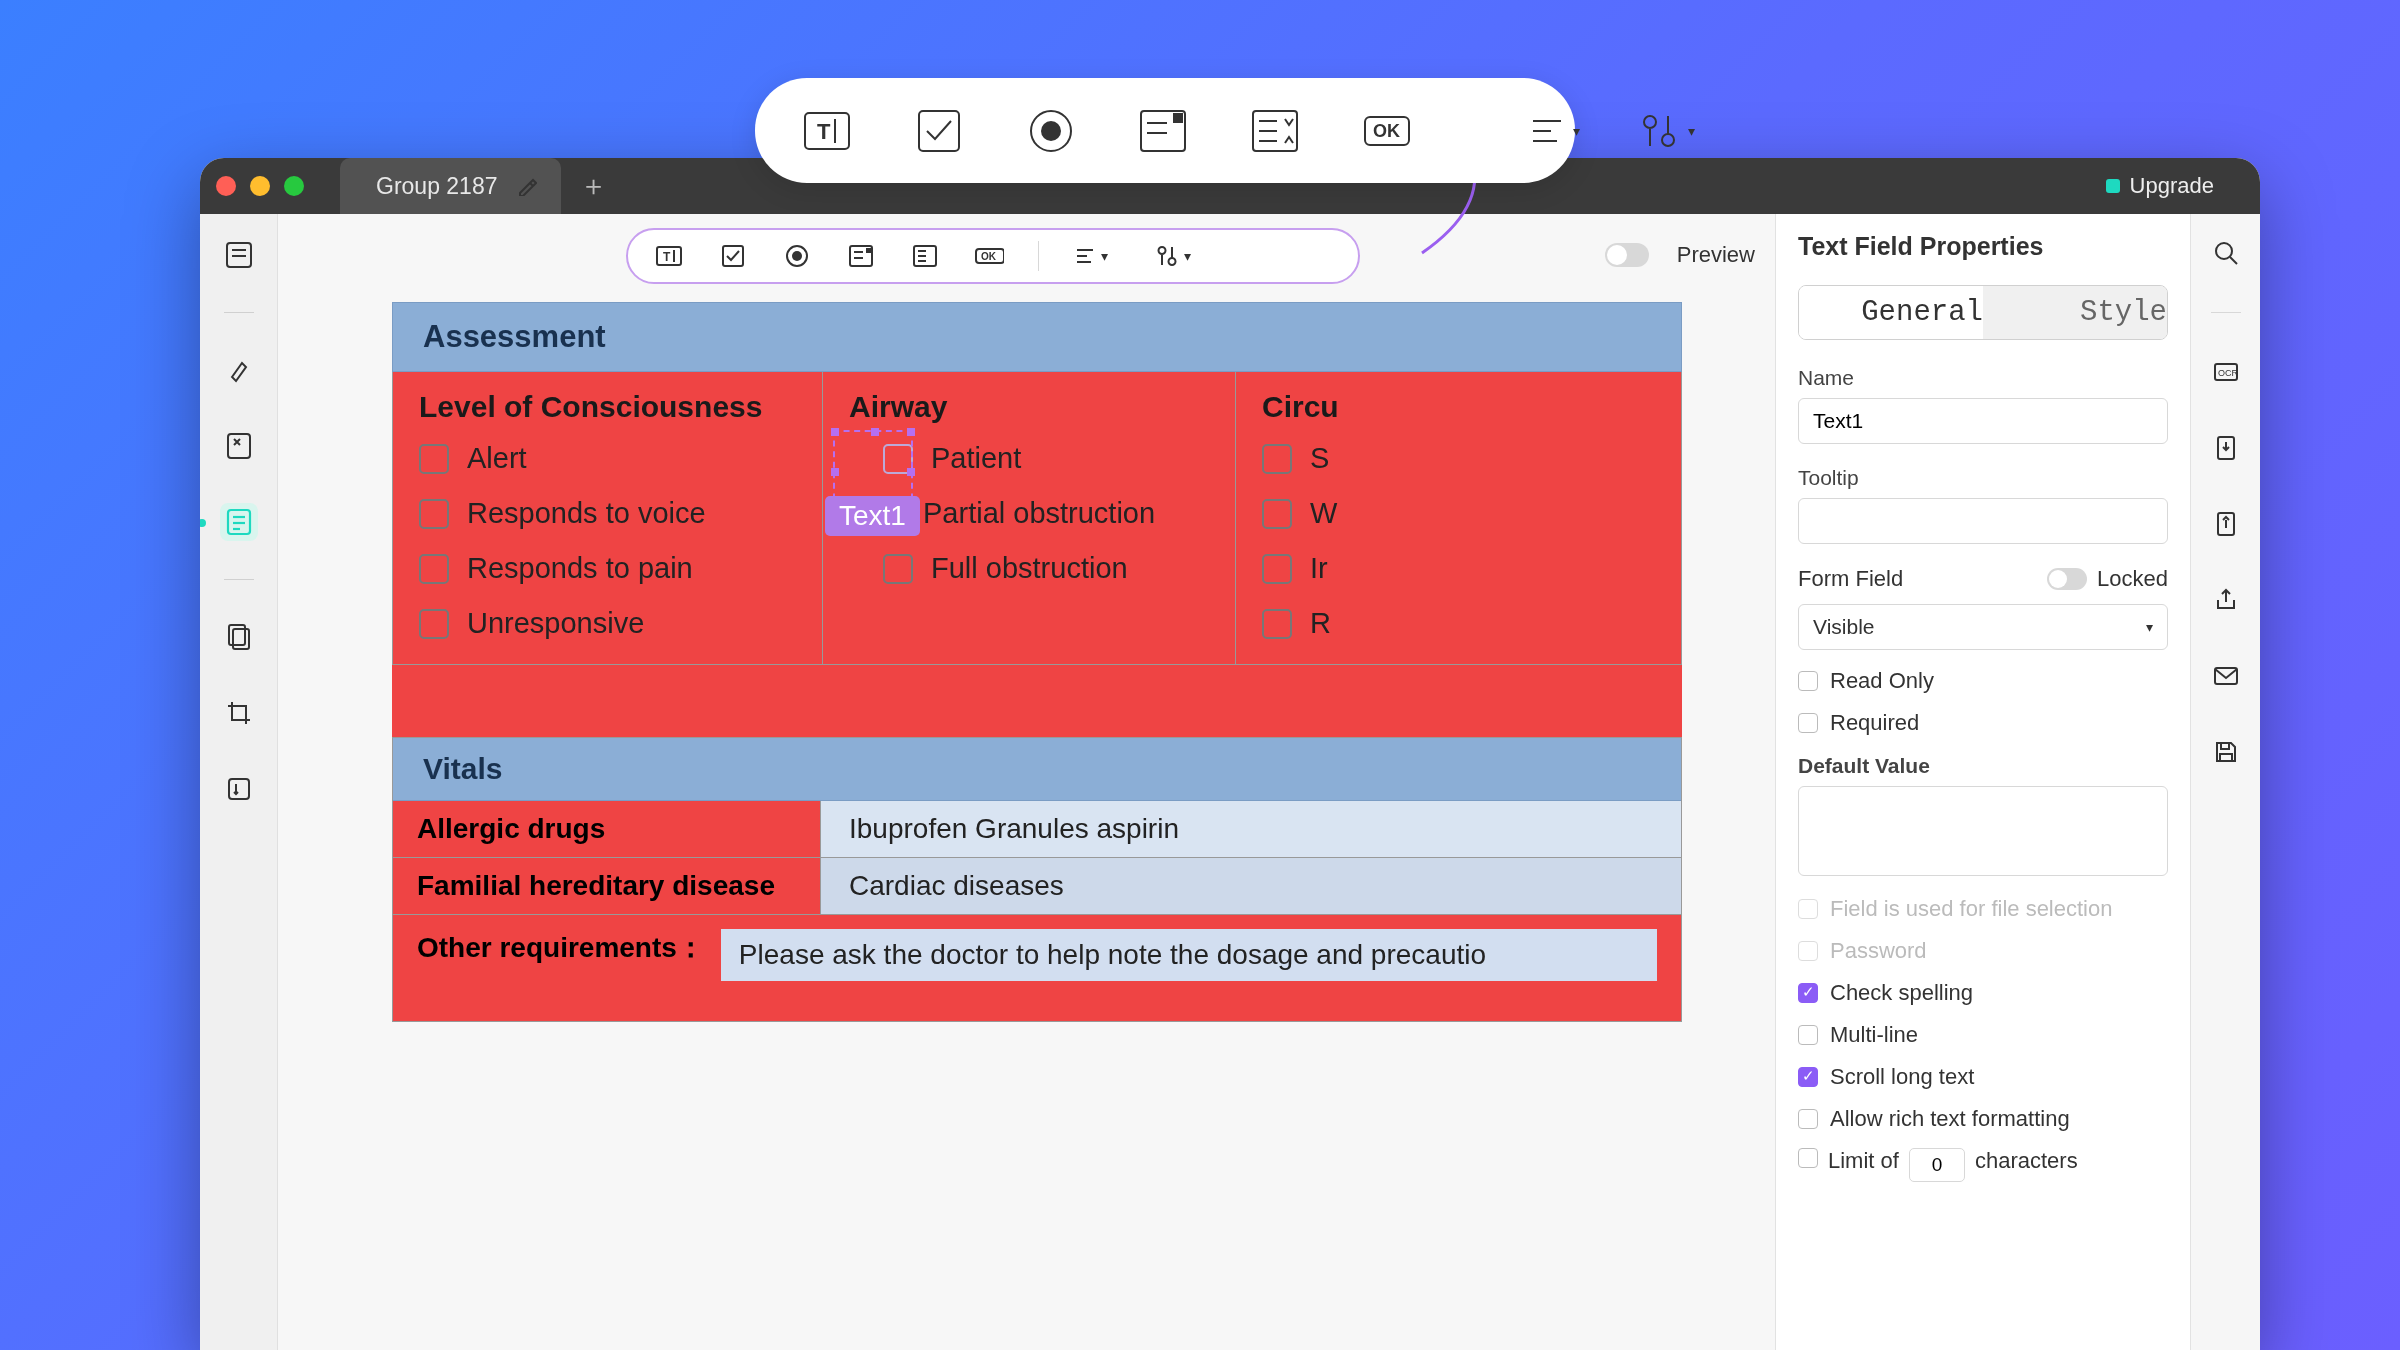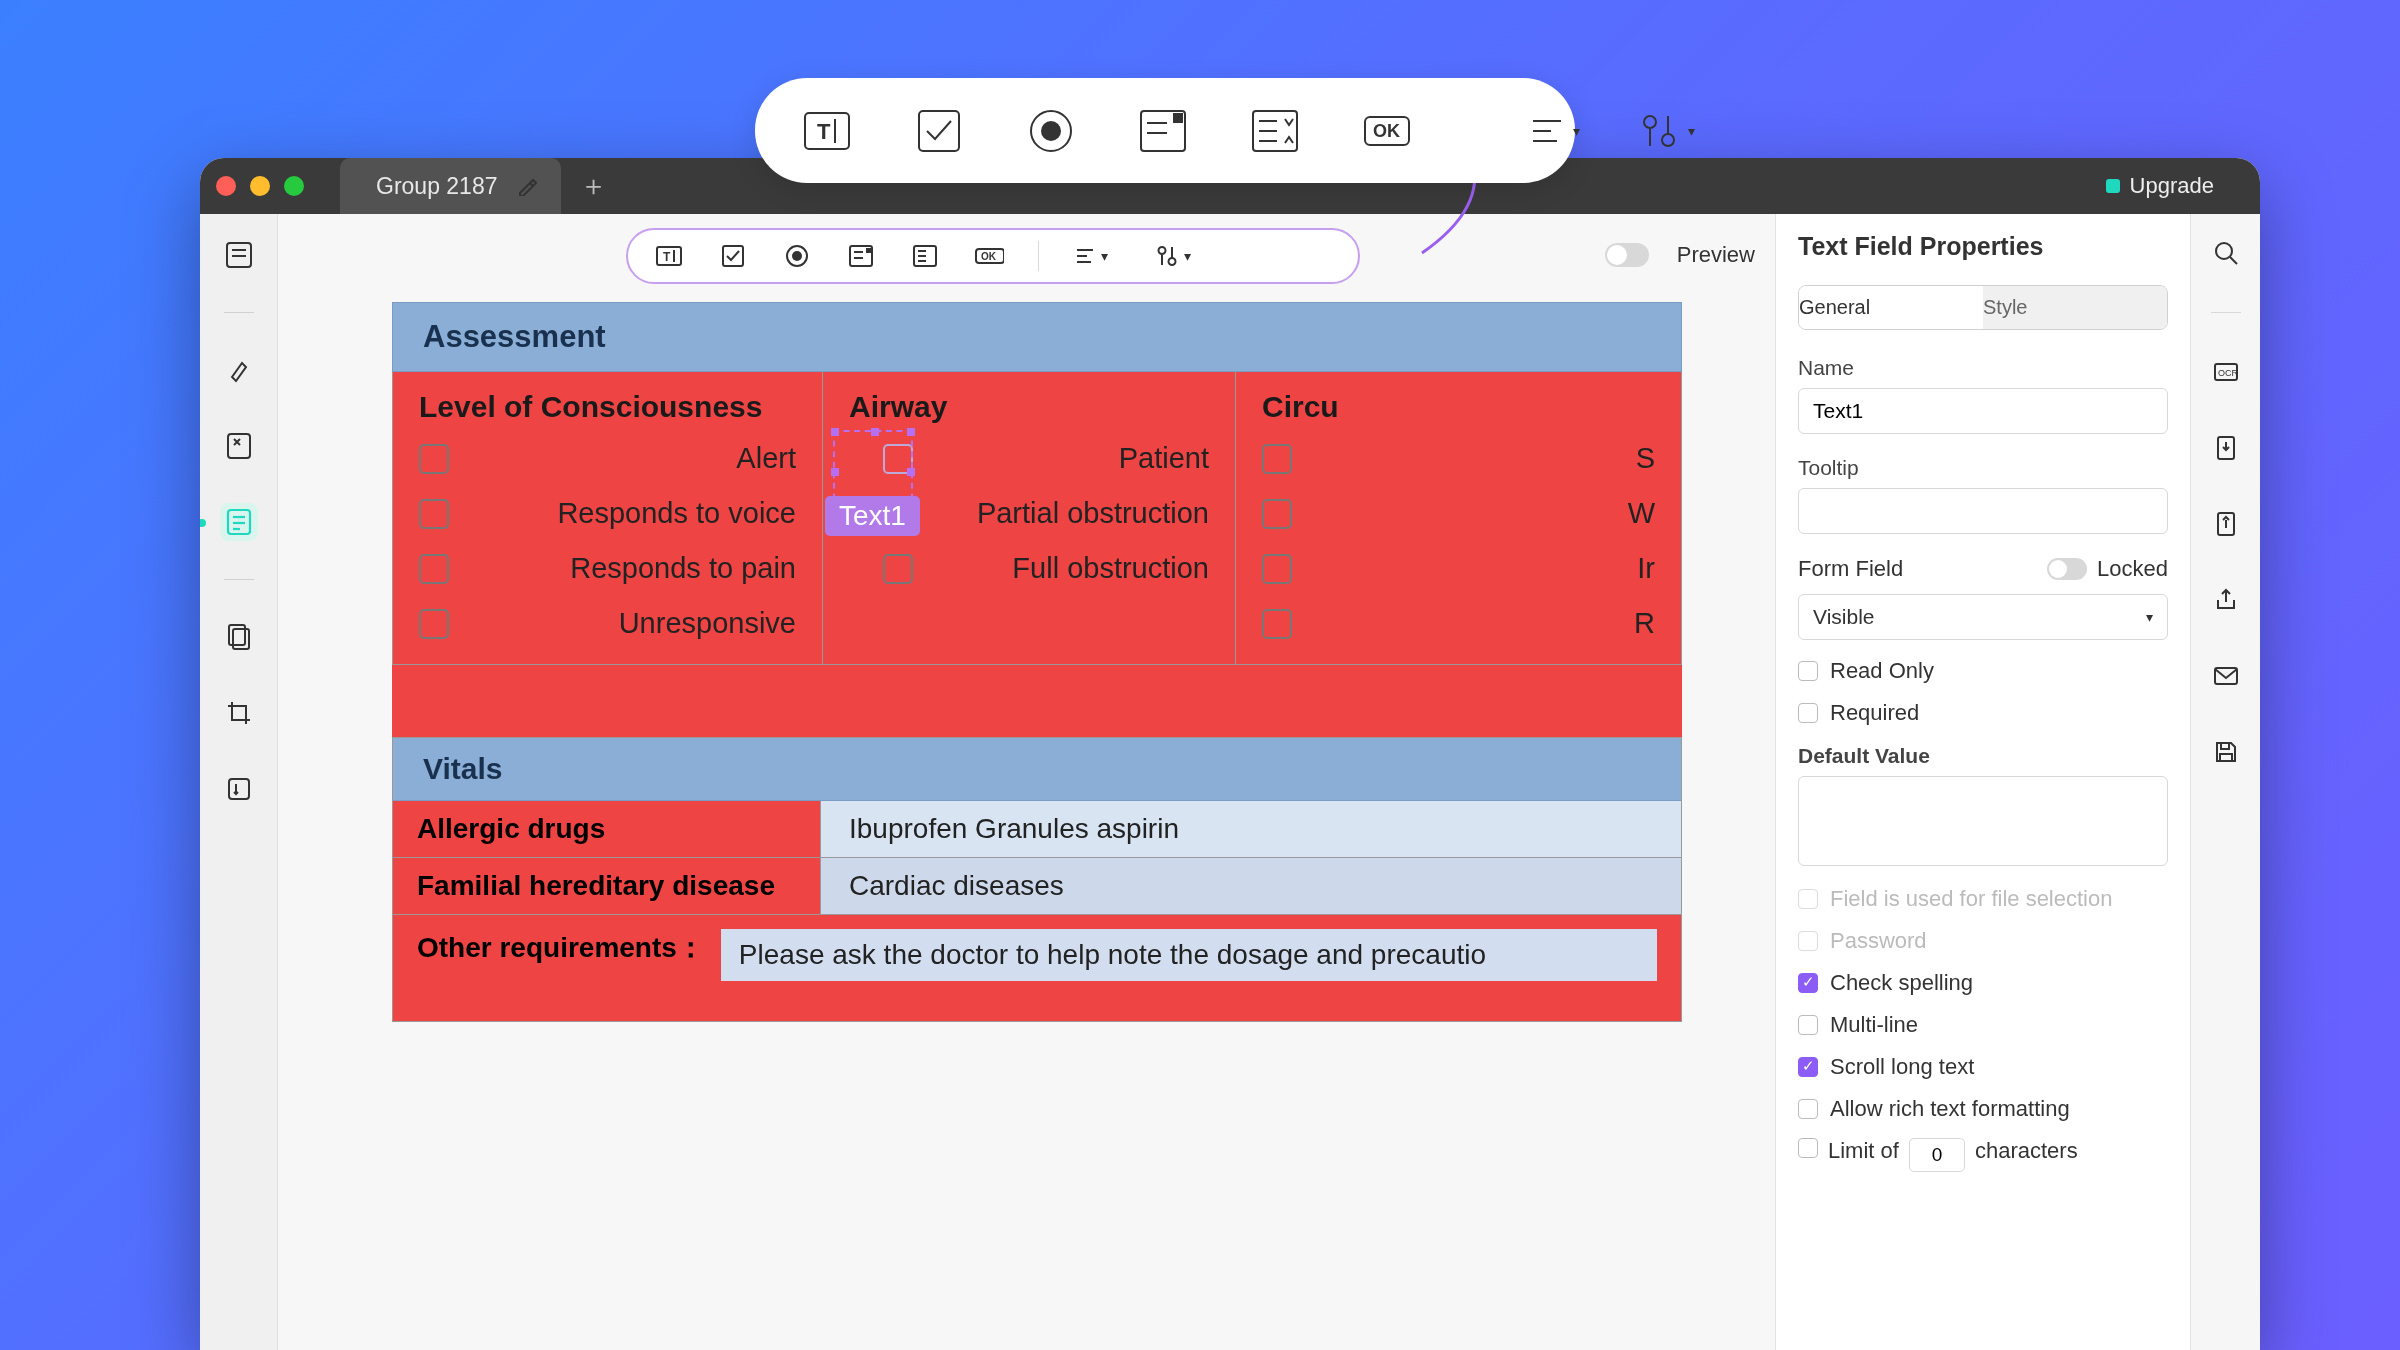--- a/index.html
+++ b/index.html
@@ -163,21 +163,21 @@
 .a-col {
   border-right:1px solid #999;
   padding: 18px 26px 24px;
 }
 .a-col:last-child { border-right:none; }
 .a-col-1 { width:430px; }
 .a-col-2 { width:413px; position:relative; }
 .a-col-3 { width:282px; }
 .a-col-4 { flex:1; min-width:0; }
 .col-title { font-weight:700; font-size:30px; margin-bottom:18px; color:#1a1a1a; }
-.check-row { display:flex; align-items:center; gap:18px; margin-bottom:22px;justify-content:space-between; }
+.check-row { display:flex; align-items:center; gap:18px; margin-bottom:22px; }
 .check-row:last-child { margin-bottom:0; }
 .chk {
   width:30px; height:30px; border:2.5px solid #777; border-radius:5px; flex-shrink:0;
 }
 .check-label { font-size:29px; color:#222; white-space:nowrap; }
 
 
 .field-select {
   position:absolute;
   top: 58px; left:10px;
@@ -226,21 +226,21 @@
   padding: 18px 22px;
   font-size:22px;
   color:#333;
   overflow:hidden;
 }
 .props-title { font-weight:600; font-size:25px; margin-bottom:24px; }
 .tab-switch {
   display:flex; border:1px solid #d0d0d0; border-radius:8px; overflow:hidden;
   margin-bottom:26px;
 }
-.tab-switch div { flex:1; text-align:left; padding:10px 0; font-size:20px; }
+.tab-switch div { flex:1; text-align:right; padding:10px 0; font-size:29px;font-family:Liberation Mono, monospace; }
 .tab-switch .active { background:#fff; font-weight:500; }
 .tab-switch .inactive { background:#f0f0f0; color:#666; }
 .prop-label { font-size:21px; color:#444; margin-bottom:8px; }
 .prop-input {
   width:100%; border:1px solid #d8d8d8; border-radius:6px;
   padding:10px 14px; font-size:21px; margin-bottom:22px;
   background:#fff;
 }
 .prop-row-flex { display:flex; justify-content:space-between; align-items:center; margin-bottom:12px; }
 .mini-switch { width:40px; height:22px; background:#d8d8d8; border-radius:11px; position:relative; }

